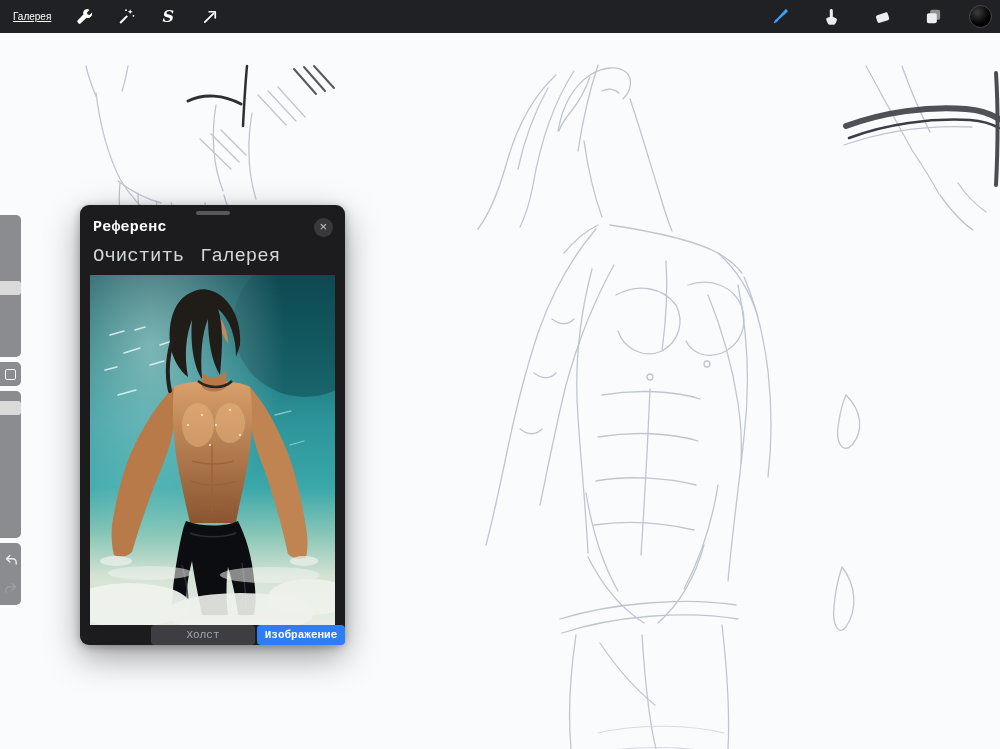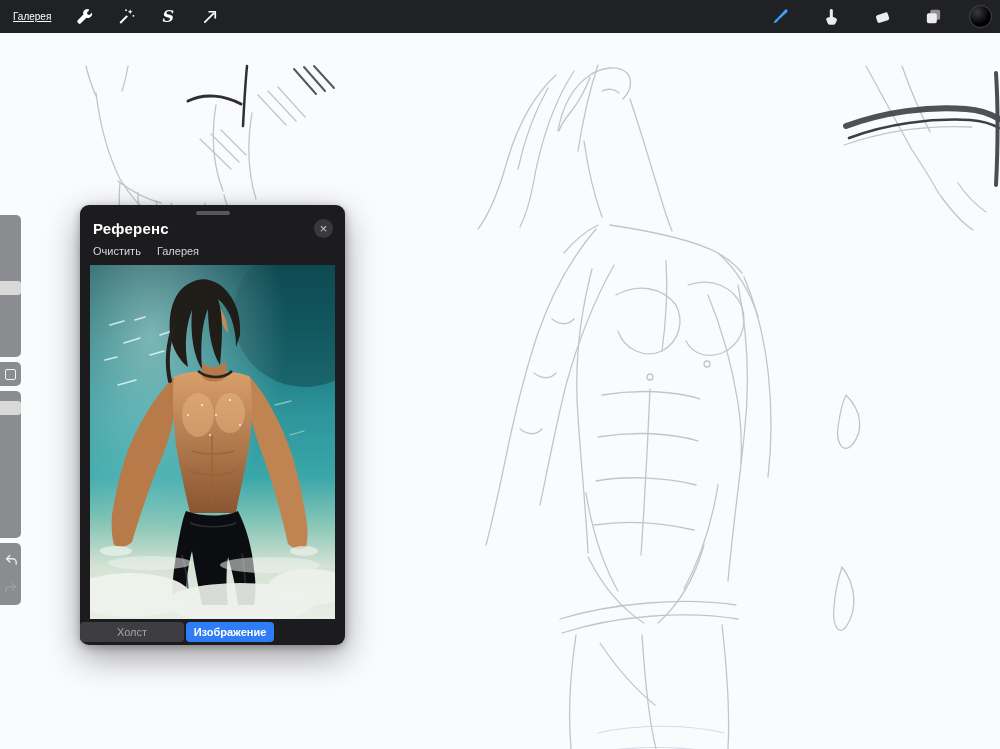--- a/index.html
+++ b/index.html
@@ -43,35 +43,35 @@
   .history-seg { height:62px; display:flex; flex-direction:column;
                  align-items:center; justify-content:space-evenly; }
   .hist-btn { background:none; border:none; width:21px; height:22px; display:flex;
               align-items:center; justify-content:center; cursor:pointer; }
   .hist-btn svg { width:16px; height:16px; }
 
   
   .ref-panel { position:absolute; left:80px; top:205px; width:265px; height:440px;
                background:#1c1c1e; border-radius:9px; z-index:25;
                box-shadow:0 12px 34px rgba(0,0,0,.38), 0 2px 8px rgba(0,0,0,.28);
-               display:flex; flex-direction:column; }
+               display:flex; flex-direction:column;font-family:Liberation Mono, monospace; }
   .handle-row { height:10px; display:flex; justify-content:center; align-items:flex-end; }
   .drag-handle { width:34px; height:4px; border-radius:2px; background:#58585c; cursor:grab; }
   .panel-header { display:flex; align-items:center; padding:2px 12px 0 13px; height:24px; }
   .panel-title { color:#fff; font-size:15px; font-weight:700; letter-spacing:.2px; }
   .close-btn { margin-left:auto; width:19px; height:19px; border-radius:50%;
                background:#39393d; color:#c9cace; border:none; font-size:13px;
                line-height:19px; text-align:center; cursor:pointer; padding:0;
                font-family:inherit; }
   .panel-actions { display:flex; gap:16px; padding:6px 12px 8px 13px; }
-  .action-link { background:none; border:none; color:#d3d6db; font-size:11px;
+  .action-link { background:none; border:none; color:#d3d6db; font-size:19px;
                  font-family:inherit; cursor:pointer; padding:0; }
   .ref-image { margin:0 10px; width:245px; height:354px; overflow:hidden;
                background:#1f7e86; cursor:pointer; }
-  .panel-tabs { flex:1; display:flex; align-items:center; justify-content:flex-start; gap:2px; }
+  .panel-tabs { flex:1; display:flex; align-items:center; justify-content:flex-end; gap:2px;padding-left:7px; }
   .tab { height:20px; display:flex; align-items:center; justify-content:center;
          font-size:11px; border-radius:4px; border:none; font-family:inherit; cursor:pointer; }
   .tab-canvas { width:104px; background:#3e3e42; color:#a2a6ad; }
   .tab-image { width:88px; background:#2e7cf6; color:#fff; font-weight:600; }
 </style>
 </head>
 <body>
 
 <div class="stage">
 

